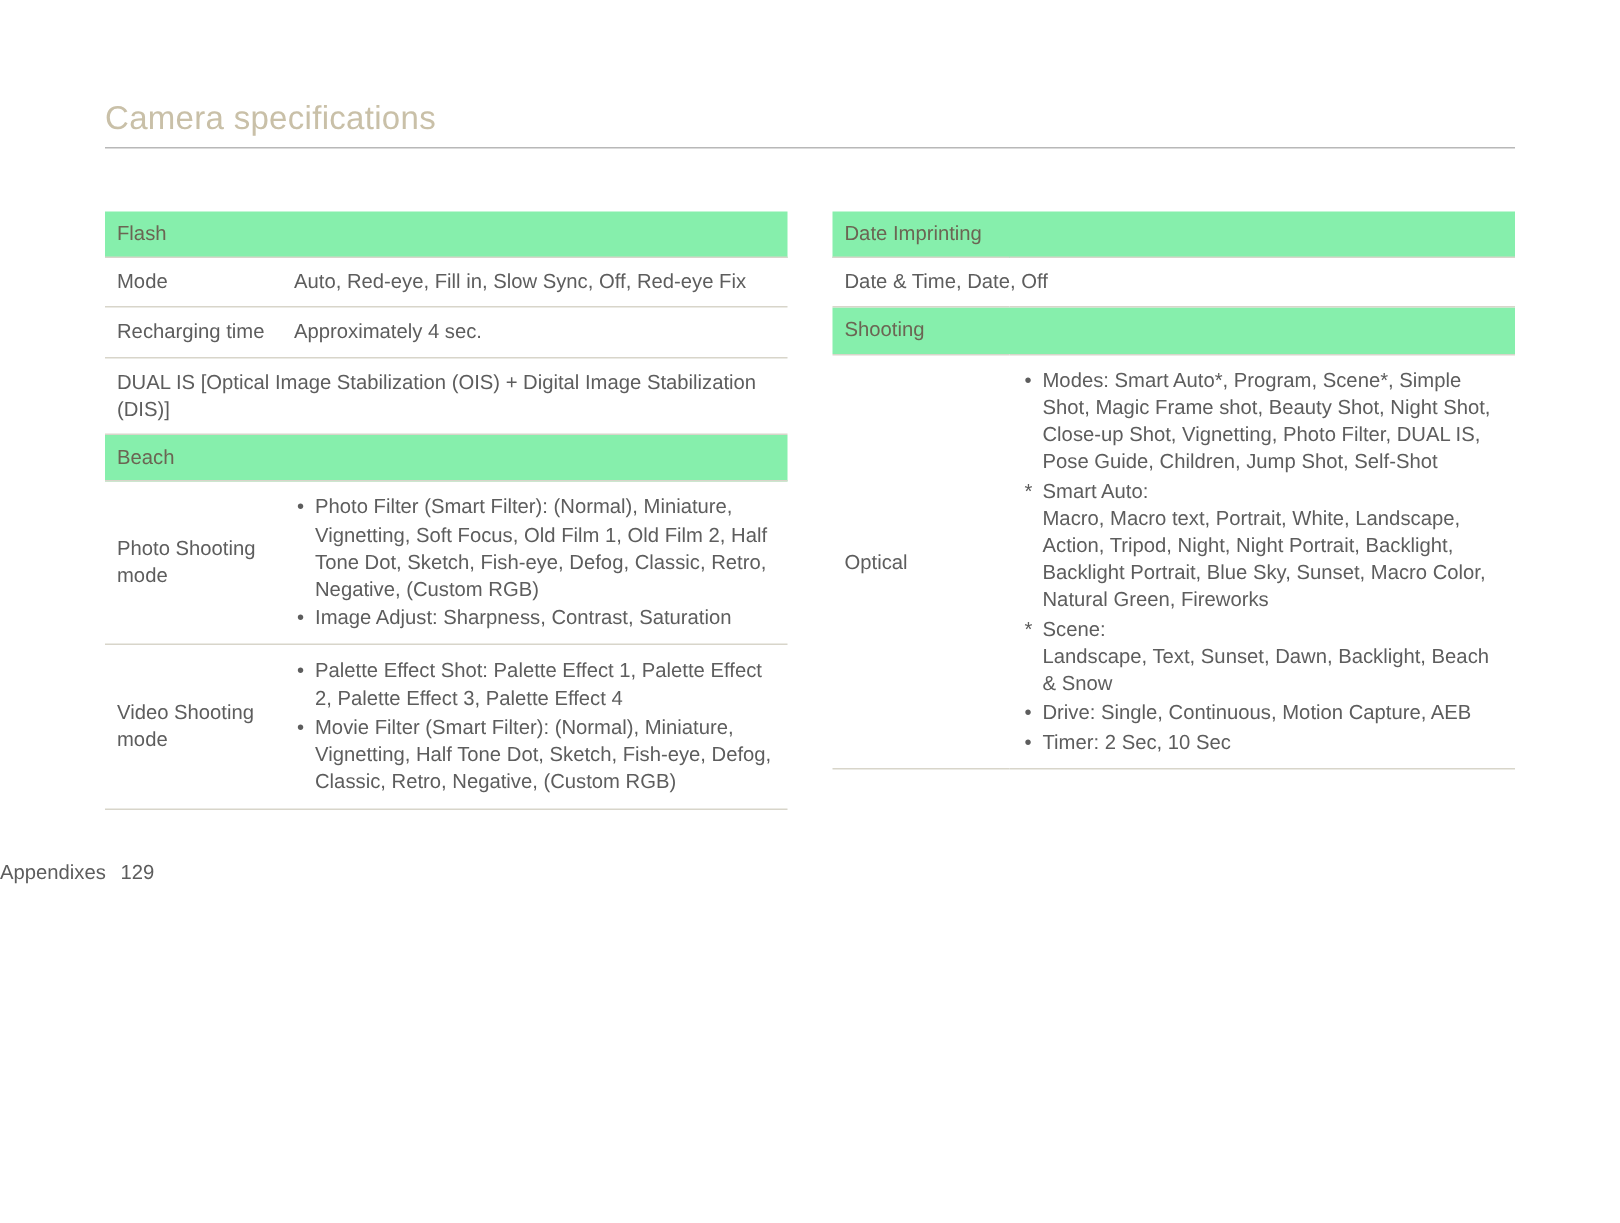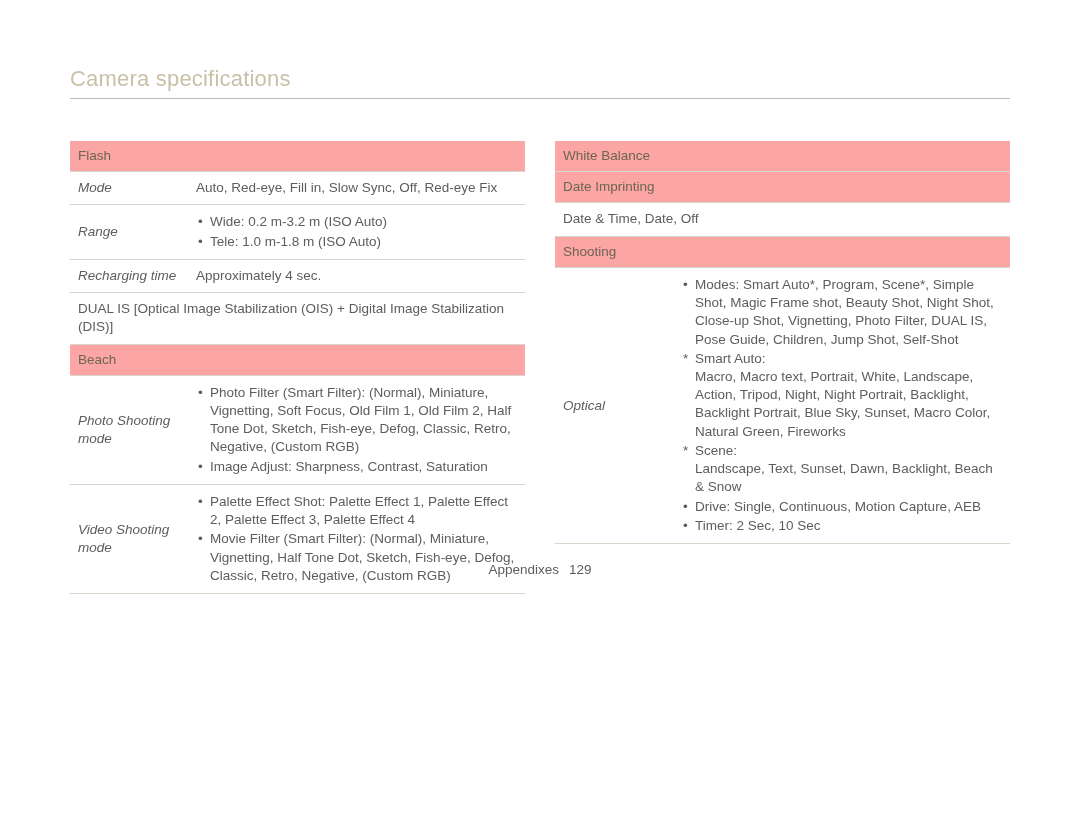--- a/index.html
+++ b/index.html
@@ -32,30 +32,29 @@
   }
   table.spec td, table.spec th {
     text-align: left;
     vertical-align: middle;
     padding: 7px 8px 7px 8px;
     border-bottom: 1px solid #d8d5ca;
     font-weight: 400;
   }
   table.spec td.valign-top { vertical-align: top; padding-top: 8px; }
   table.spec .section-header td {
-    background: #fca5a5;
+    background: #86efac;
     color: #6b6553;
     font-weight: 400;
     padding: 6px 8px;
     border-bottom: 1px solid #d8d5ca;
   }
   table.spec .label-cell {
     width: 118px;
     white-space: normal;
-    font-style: italic;
   }
   ul.bullets {
     list-style: none;
     padding-left: 0;
   }
   ul.bullets > li {
     position: relative;
     padding-left: 14px;
     margin: 1px 0;
   }
@@ -76,22 +75,22 @@
     margin: 1px 0;
   }
   .sublist > li > .marker {
     position: absolute;
     left: 2px;
     top: 0;
   }
   .footer {
     position: absolute;
     left: 0; right: 0;
-    bottom: 40px;
-    text-align: center;
+    bottom: 28px;
+    text-align: left;
     font-size: 13.5px;
     color: #5d5d5d;
   }
   .footer .num { margin-left: 6px; }
 </style>
 </head>
 <body>
 
 <div class="page">
   <h1 class="page-title">Camera specifications</h1>
@@ -101,29 +100,20 @@
     <div class="col">
       <table class="spec">
 
         <tbody>
             <tr class="section-header">
           <td colspan="2">Flash</td>
         </tr>
         <tr>
           <td class="label-cell">Mode</td>
           <td>Auto, Red-eye, Fill in, Slow Sync, Off, Red-eye Fix</td>
-        </tr>
-        <tr>
-          <td class="label-cell">Range</td>
-          <td>
-            <ul class="bullets">
-              <li>Wide: 0.2 m-3.2 m (ISO Auto)</li>
-              <li>Tele: 1.0 m-1.8 m (ISO Auto)</li>
-            </ul>
-          </td>
         </tr>
         <tr>
           <td class="label-cell">Recharging time</td>
           <td>Approximately 4 sec.</td>
         </tr>
 
         <tr>
           <td colspan="2">DUAL IS [Optical Image Stabilization (OIS) + Digital Image Stabilization (DIS)]</td>
         </tr>
 
@@ -150,23 +140,20 @@
         </tr>
 
       </tbody>
         </table>
     </div>
 
     <div class="col">
       <table class="spec">
 
         <tbody>
-            <tr class="section-header">
-          <td colspan="2">White Balance</td>
-        </tr>
 
         <tr class="section-header">
           <td colspan="2">Date Imprinting</td>
         </tr>
         <tr>
           <td colspan="2">Date &amp; Time, Date, Off</td>
         </tr>
 
         <tr class="section-header">
           <td colspan="2">Shooting</td>

